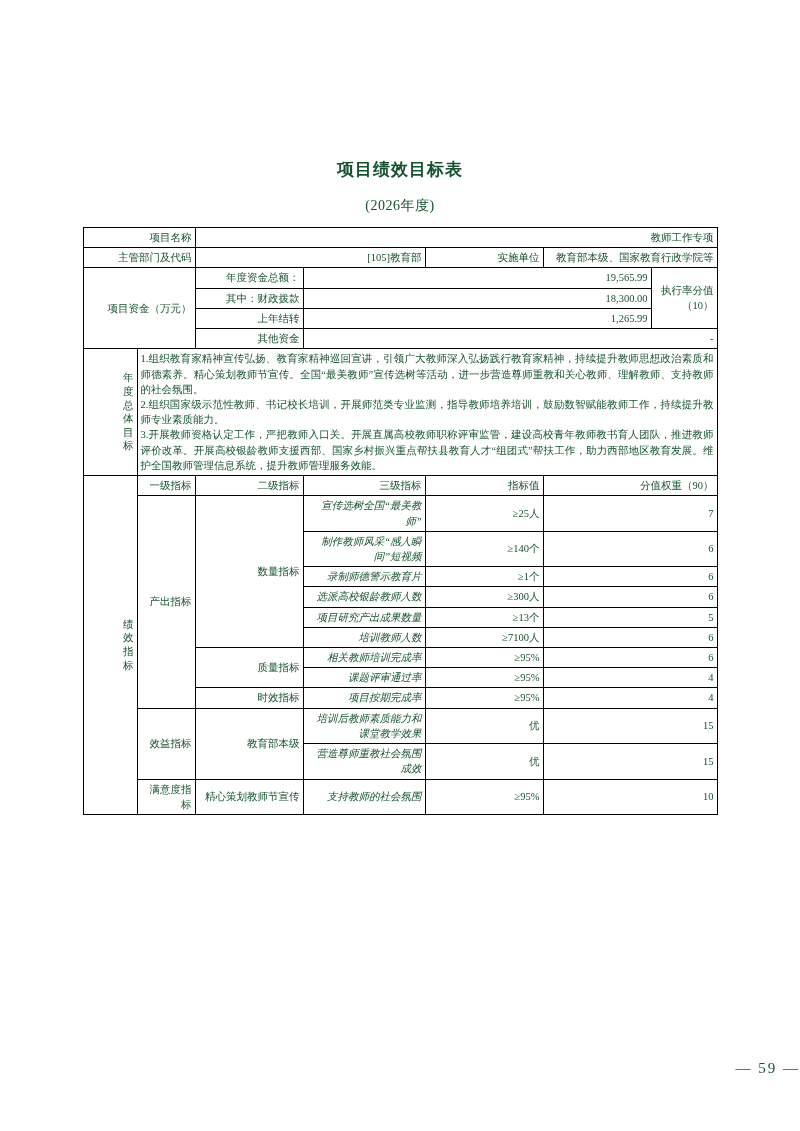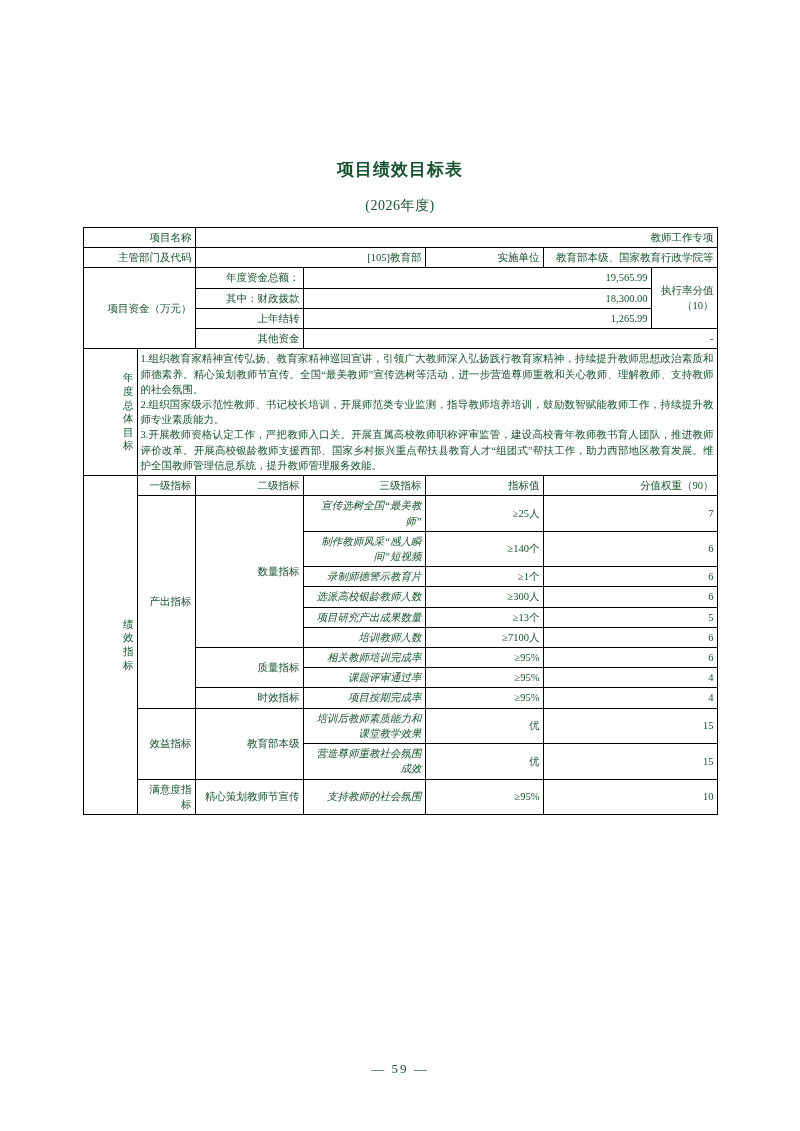--- a/index.html
+++ b/index.html
@@ -53,22 +53,22 @@
     text-align: justify;
     padding: 4px 5px;
     margin-top: 15px;
   }
   .narrative p { margin: 0; }
   .pagenum {
     position: absolute;
     bottom: 54px;
     left: 0;
     width: 100%;
-    text-align: center;
-    font-size: 13px;
+    text-align: right;
+    font-size: 15px;
     letter-spacing: 2px;
   }
 </style>
 </head>
 <body>
 
 <div class="page">
 
   <div class="doc-title">项目绩效目标表</div>
   <div class="doc-subtitle">(2026年度)</div>

